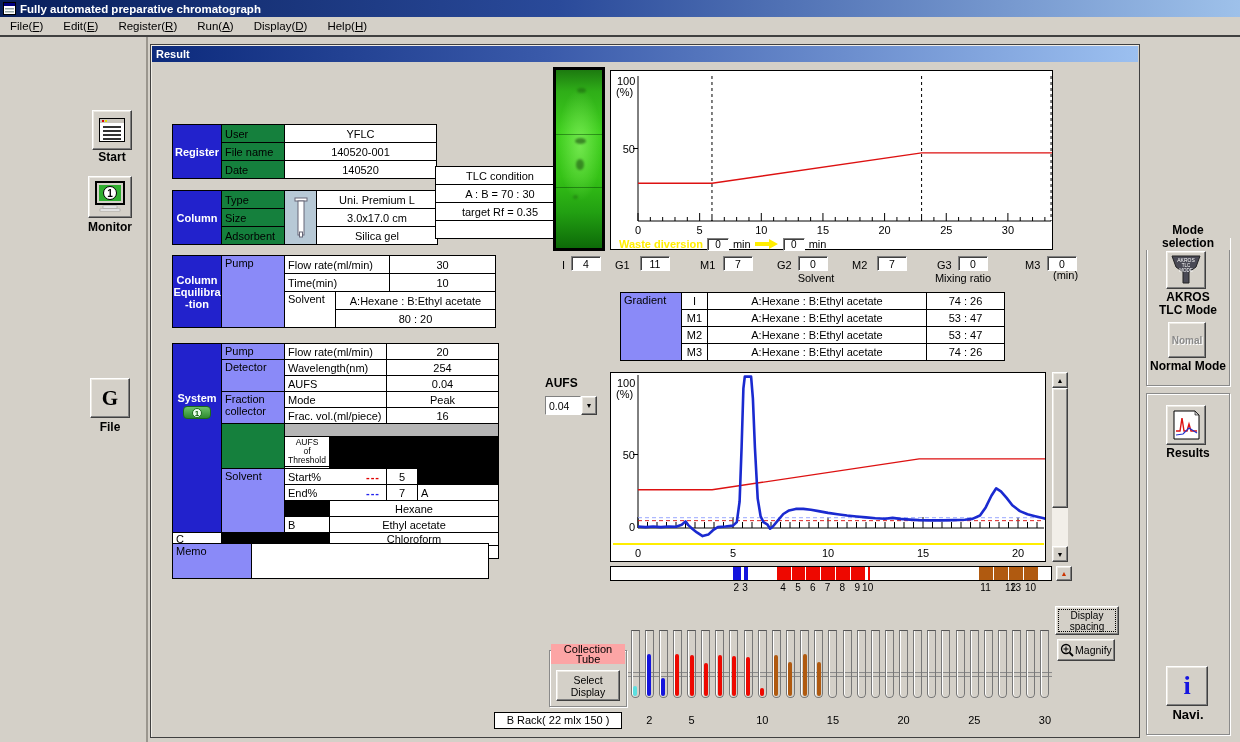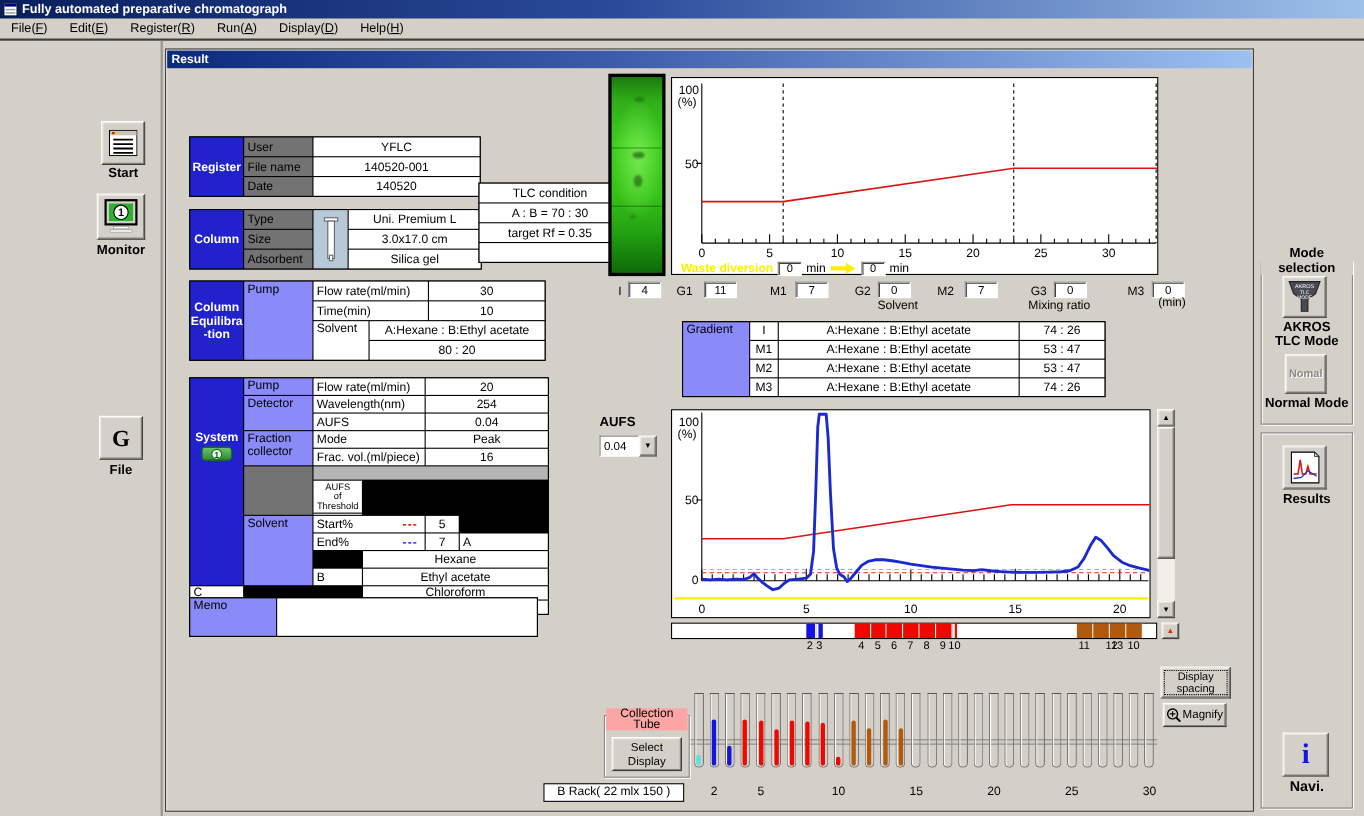--- a/index.html
+++ b/index.html
@@ -17,21 +17,21 @@
   .btn3d{background:#d4d0c8;border:1px solid;border-color:#fff #404040 #404040 #fff;box-shadow:inset -1px -1px 0 #808080,inset 1px 1px 0 #ece9e2}
   .inset{background:#fff;border:1px solid;border-color:#808080 #fff #fff #808080;box-shadow:inset 1px 1px 0 #404040}
   .gbox{border:1px solid #8a8a8a;box-shadow:inset 1px 1px 0 #fff,1px 1px 0 #fff}
   
   .resultwin{position:absolute;left:150px;top:44px;width:990px;height:694px;background:#d4d0c8;border:1px solid #404040;box-shadow:inset 1px 1px 0 #f0ede6}
   .resulttb{position:absolute;left:152px;top:46px;width:986px;height:16px;background:linear-gradient(90deg,#0c2a7c,#3a5aaa 40%,#9cc0f0);color:#fff;font-weight:bold;font-size:11px;line-height:16px;padding-left:4px}
   
   .gt{display:grid;gap:1px;background:#000;border:1px solid #000;position:absolute}
   .c{background:#fff;display:flex;align-items:center;font-size:11px;overflow:hidden}
   .c.hdr{background:#2222cc;color:#fff;font-weight:bold;justify-content:center;text-align:center;flex-direction:column;line-height:12px}
-  .c.lab{background:#737373;padding-left:3px}
+  .c.lab{background:#15803d;padding-left:3px}
   .c.labt{background:#8a8af8;padding:1px 0 0 3px;align-items:flex-start;line-height:12px}
   .c.wl{padding-left:3px}
   .c.v{justify-content:center;text-align:center}
   .c.gray{background:#b5b5b5}
   .c.icon{background:#b7c9d6;justify-content:center}
   
   .lbl{position:absolute;font-weight:bold;font-size:12px;text-align:center}
   .red{color:#000000}
   
   .chartbox{position:absolute;background:#fff;border:1px solid #000}

